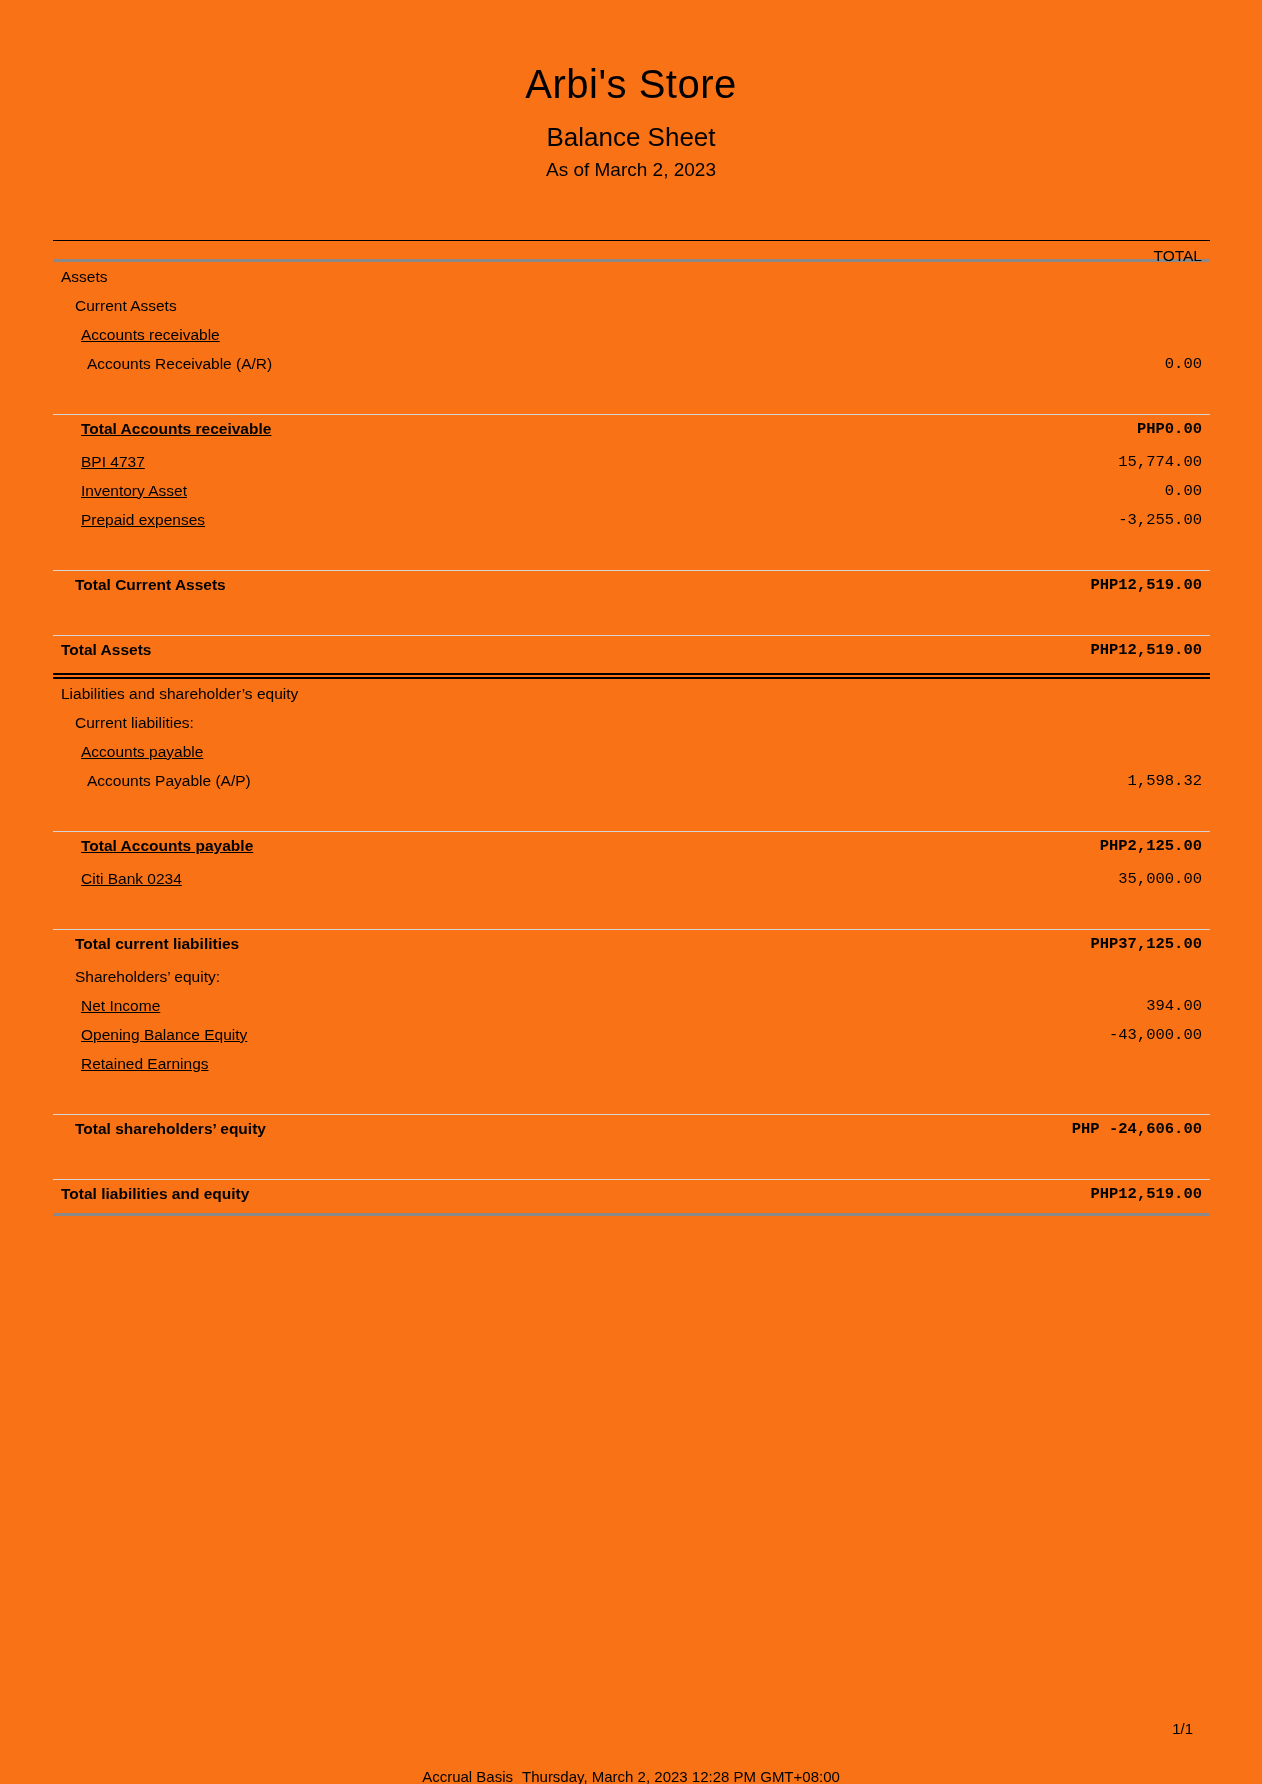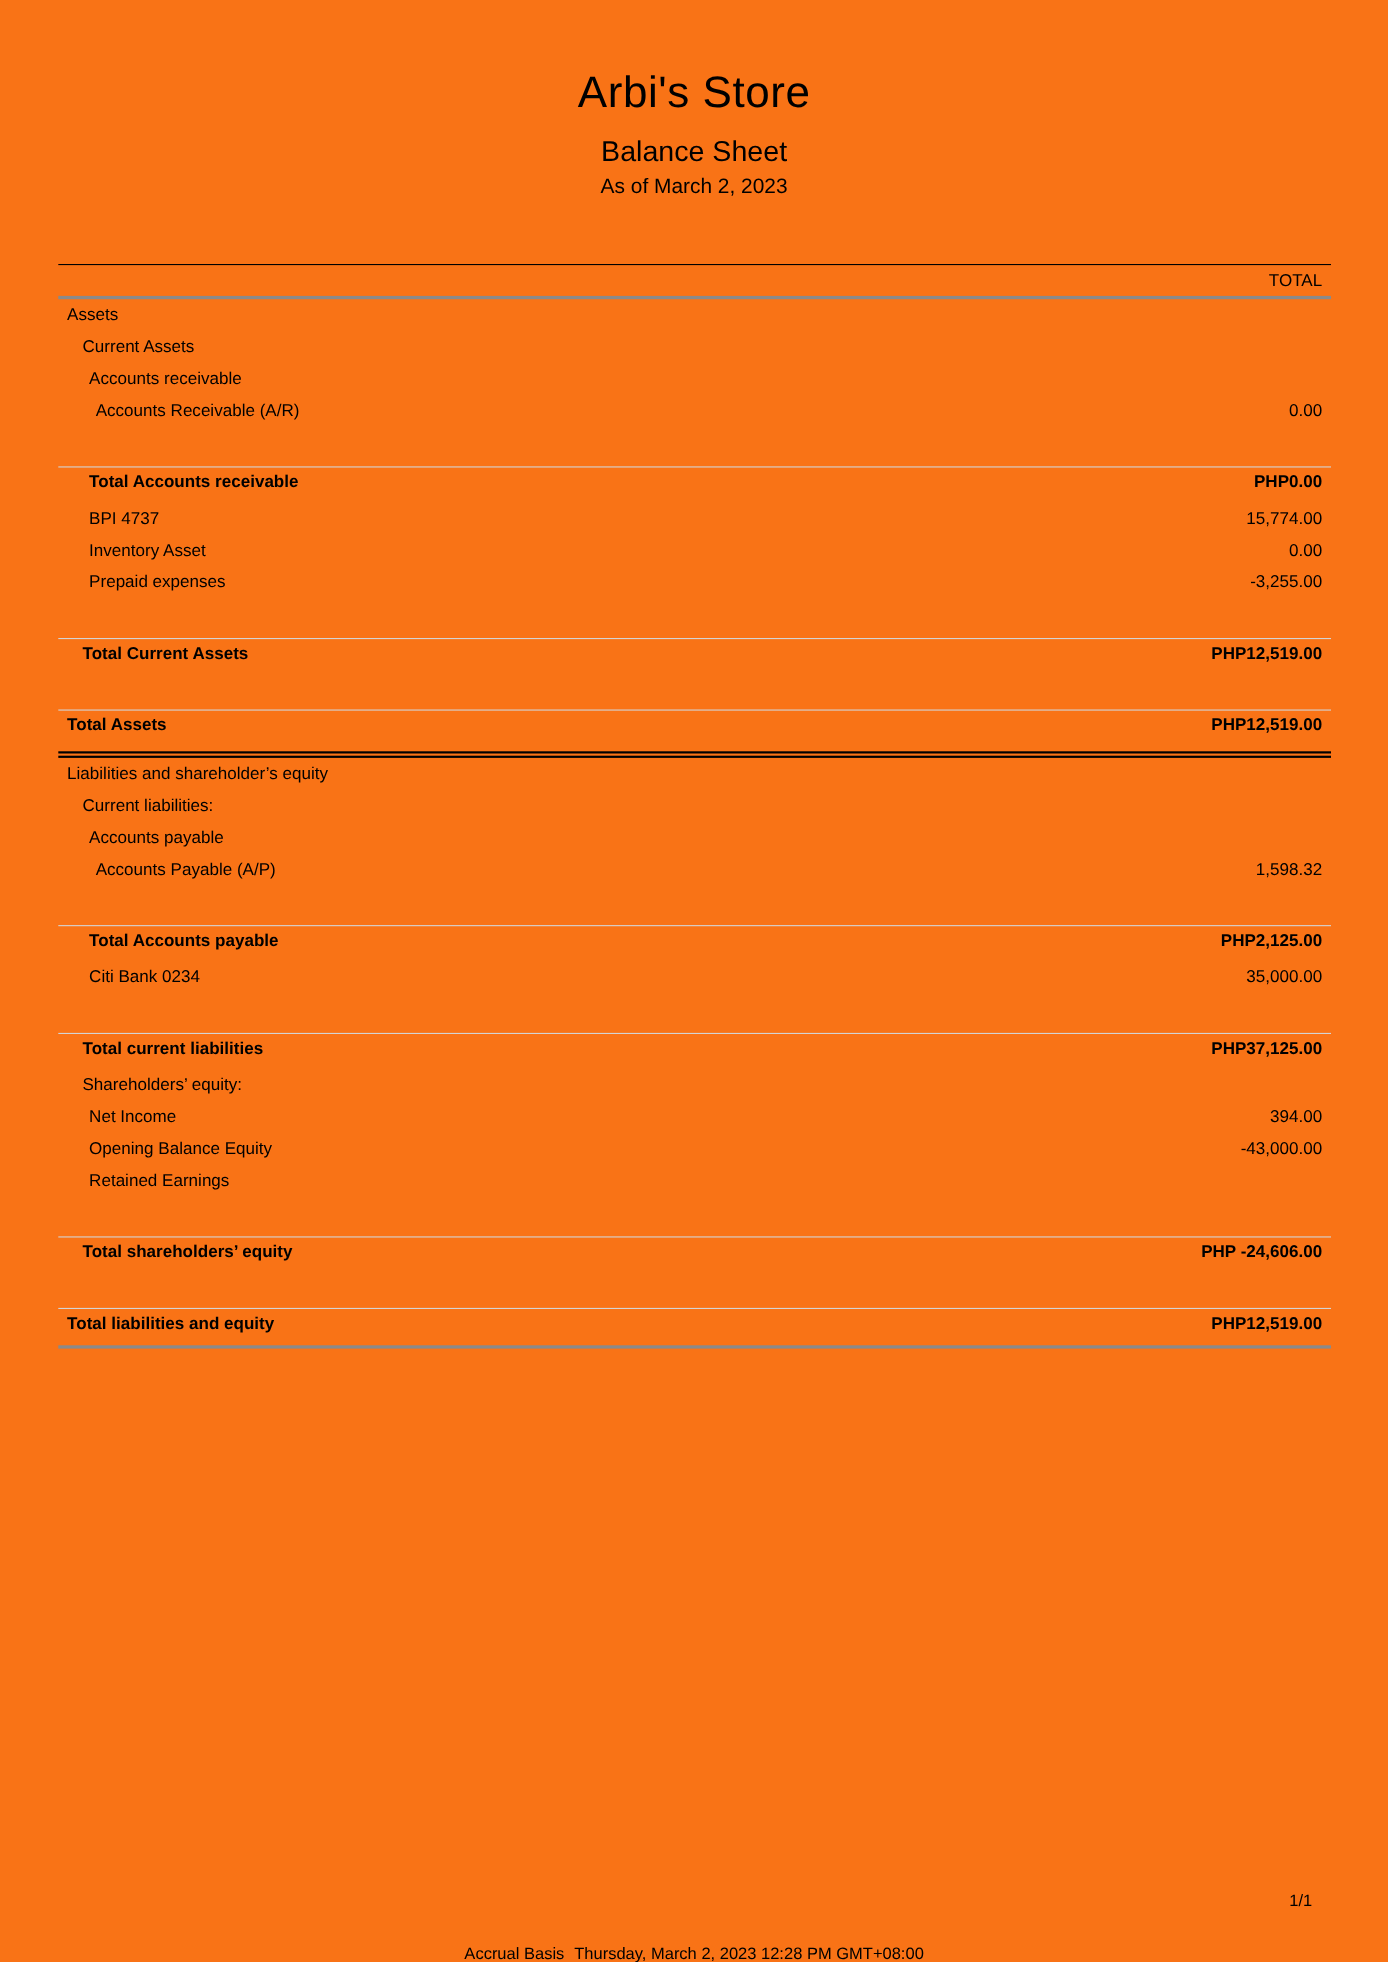--- a/index.html
+++ b/index.html
@@ -50,43 +50,43 @@
   }
 
   
   .table {
     position: absolute;
     left: 53px;
     top: 240px;
     width: 1157px;
   }
   .header-row {
-    height: 32px;
+    height: 22px;
     border-top: 1px solid #000000;
     border-bottom: 3px solid #8a8a8a;
     font-size: 15.5px;
     line-height: 30px;
     text-align: right;
     padding-right: 8px;
   }
   .row {
     height: 29px;
     display: flex;
     justify-content: space-between;
     align-items: center;
     font-size: 15.5px;
   }
   .row.line-above { border-top: 1px solid #d4d4d4; }
   .row.gap-after  { margin-bottom: 4px; }
   .row.bold       { font-weight: bold; margin-top: 36px; }
   .row .label { white-space: nowrap; }
-  .row .value { padding-right: 8px; white-space: nowrap; }
+  .row .value { padding-right: 8px; white-space: nowrap; font-family: Liberation Mono, monospace; }
   .indent-0 .label { padding-left: 8px; }
   .indent-1 .label { padding-left: 22px; text-align: right; }
-  .indent-2 .label { padding-left: 28px; }
+  .indent-2 .label { padding-left: 28px; text-decoration: underline; }
   .indent-3 .label { padding-left: 34px; }
   .double-rule {
     height: 6px;
     border-top: 2px solid #000000;
     border-bottom: 2px solid #000000;
     margin-top: 9px;
   }
   .thick-rule {
     height: 3px;
     background: #8a8a8a;

